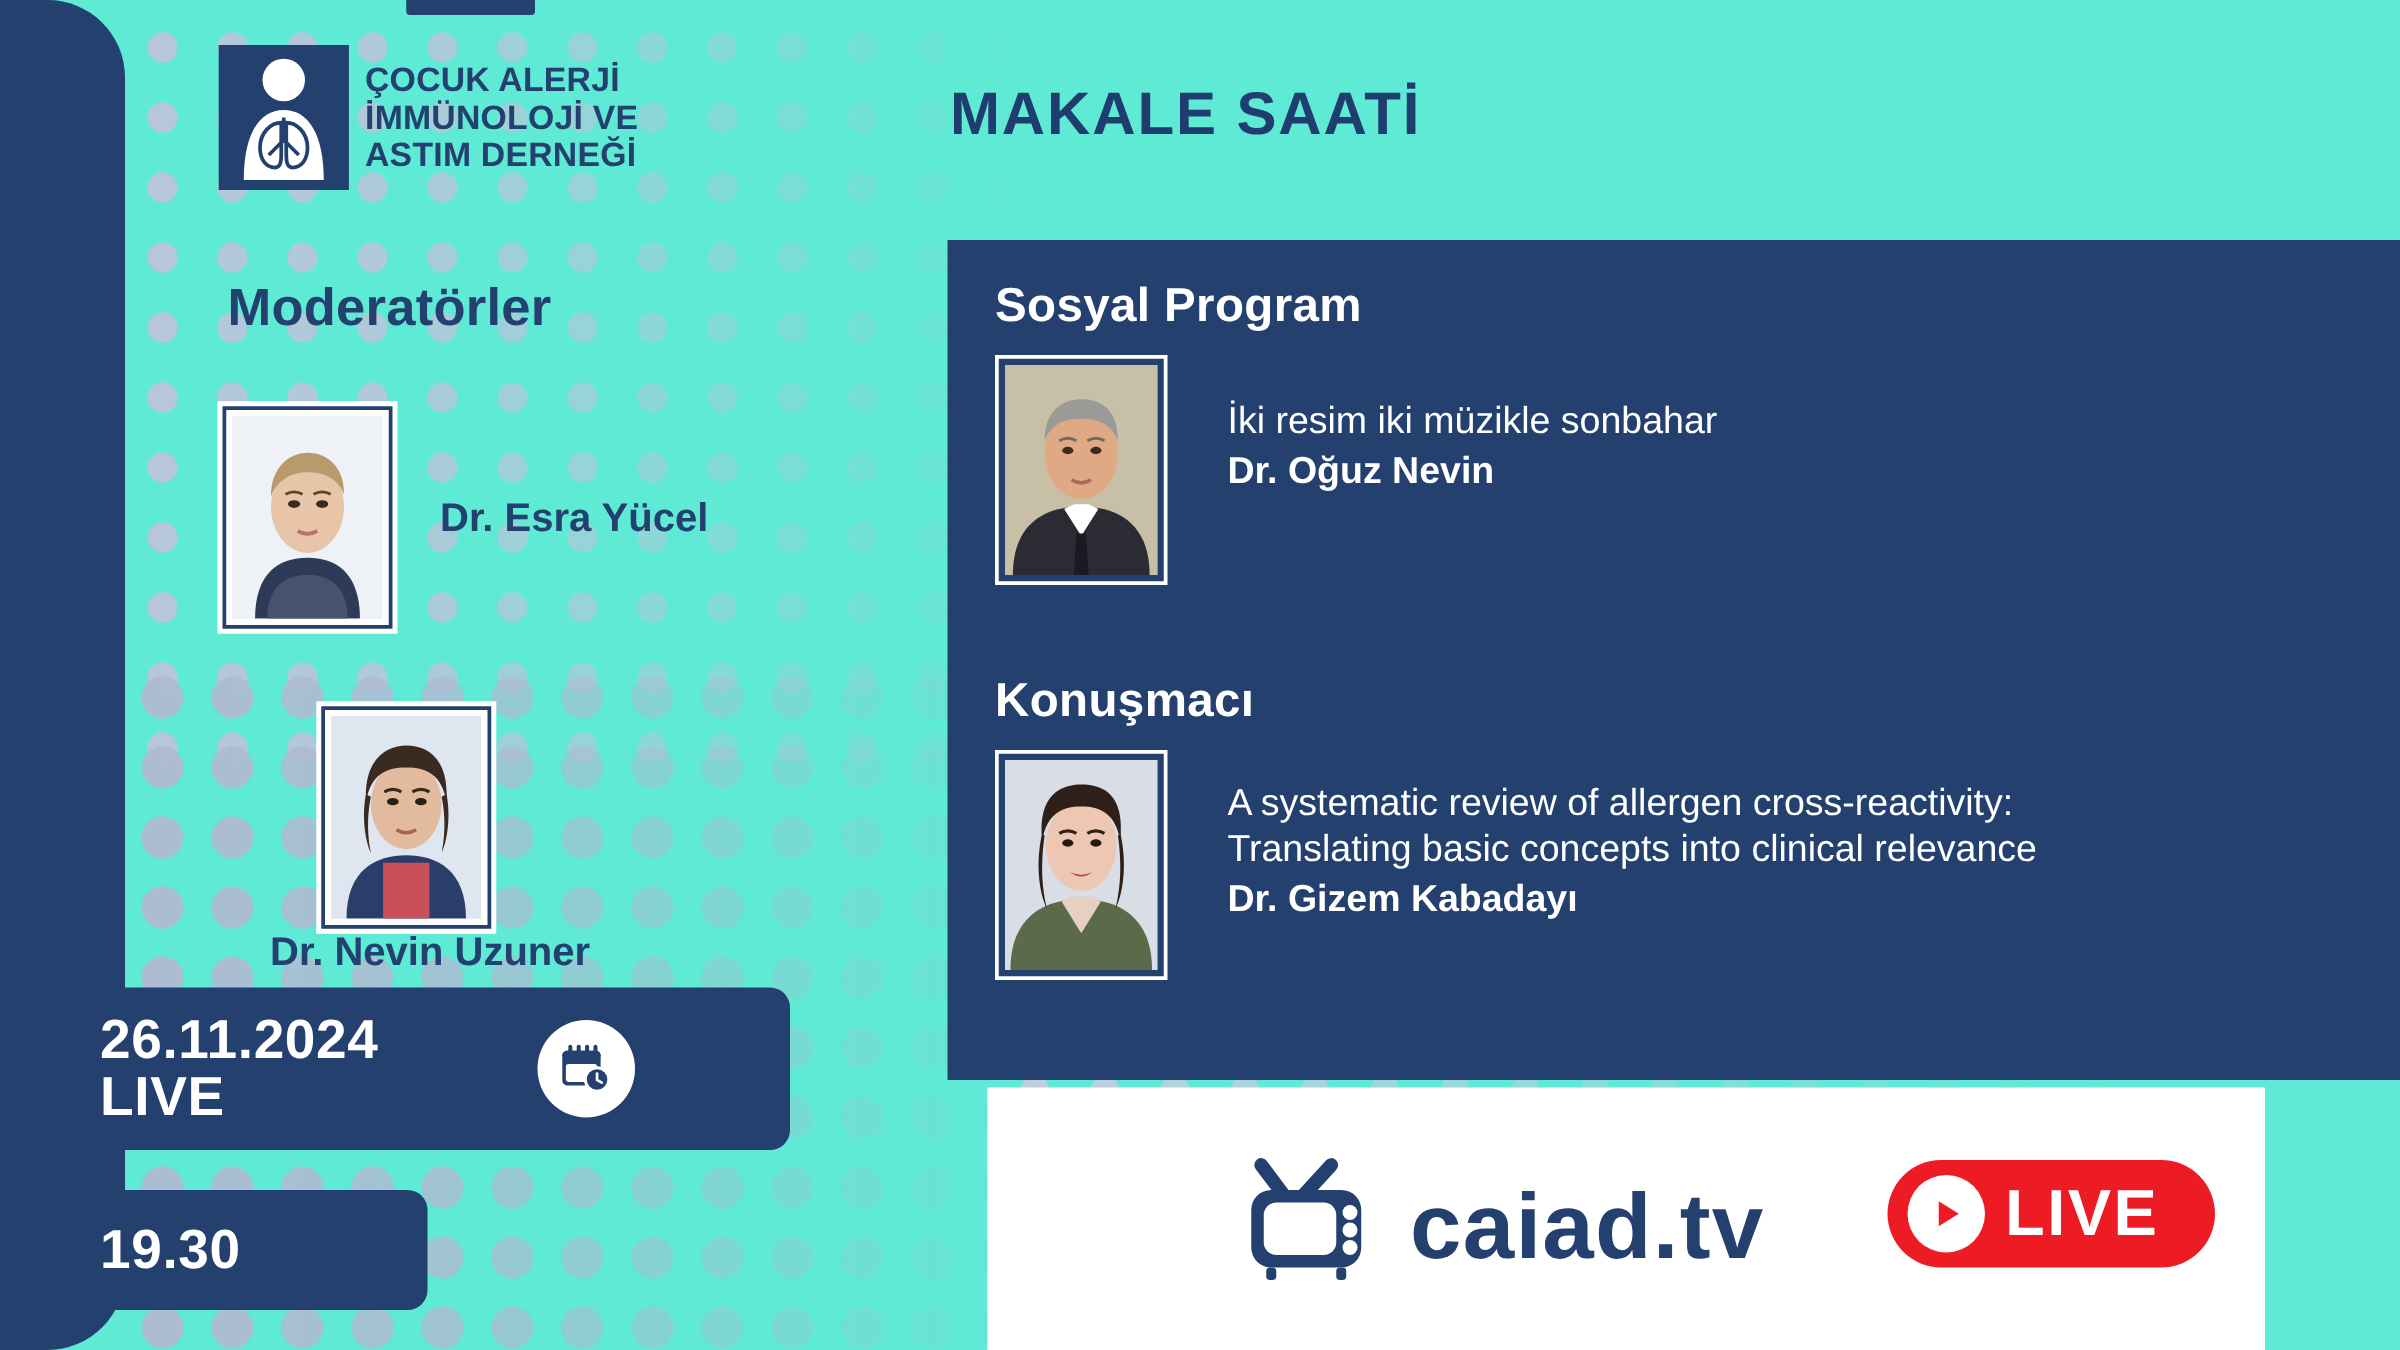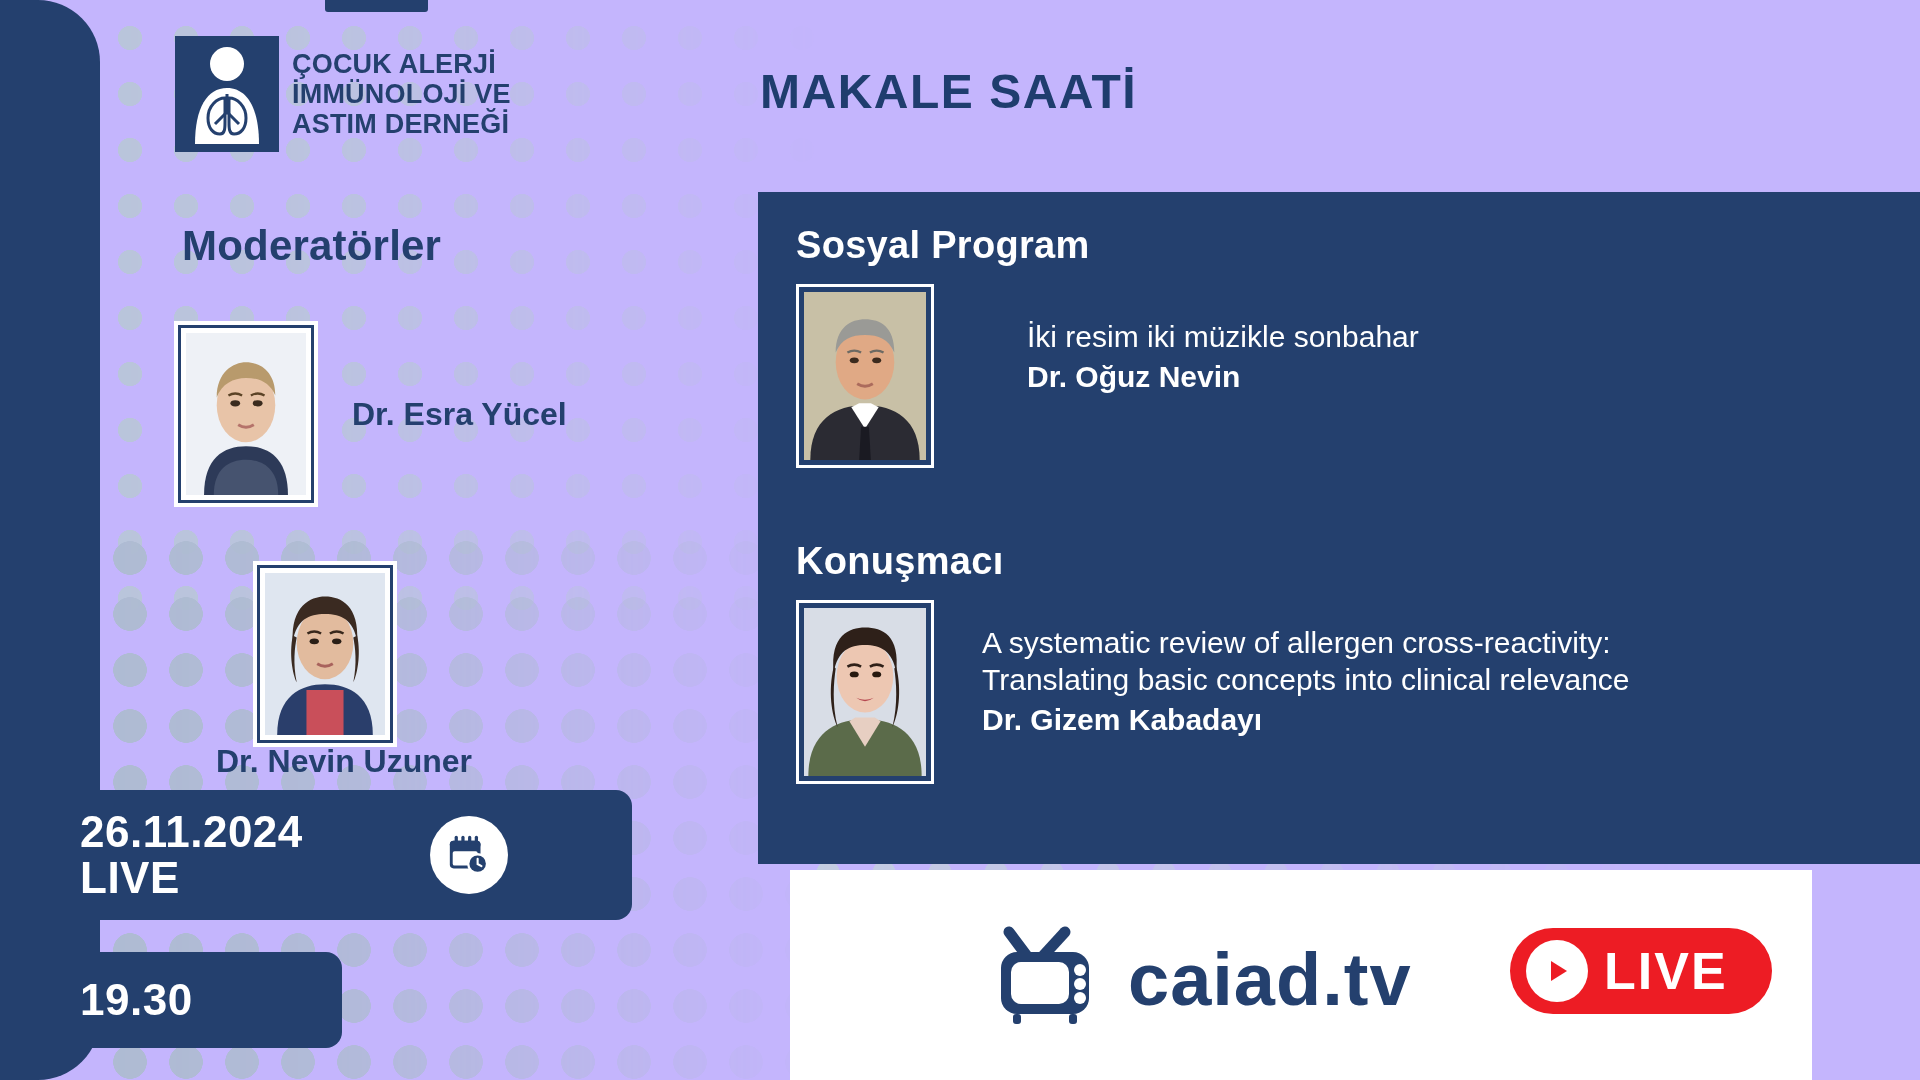--- a/index.html
+++ b/index.html
@@ -1,21 +1,21 @@
 <!DOCTYPE html>
 <html><head>
 <meta charset="utf-8">
 <style>
   html,body{margin:0;padding:0;}
   body{
     width:1920px;height:1080px;overflow:hidden;position:relative;
     background:#ffffff;
     font-family:"Liberation Sans", sans-serif;
   }
-  .stage{position:absolute;inset:0;width:1920px;height:1080px;overflow:hidden;background:#c4b5fd;}
+  .stage{position:absolute;inset:0;width:1920px;height:1080px;overflow:hidden;background:#5eead4;}
 
   
   .dots{
     position:absolute;left:96px;top:0;width:760px;height:1080px;
     background-image:radial-gradient(#aebbd2 42%, transparent 43%);
     background-size:56px 56px;
     background-position:6px 10px;
     -webkit-mask-image:linear-gradient(to right, rgba(0,0,0,1) 0%, rgba(0,0,0,.85) 32%, rgba(0,0,0,.35) 68%, rgba(0,0,0,0) 96%);
     mask-image:linear-gradient(to right, rgba(0,0,0,1) 0%, rgba(0,0,0,.85) 32%, rgba(0,0,0,.35) 68%, rgba(0,0,0,0) 96%);
   }
@@ -97,21 +97,21 @@
 
   
   .panel{
     position:absolute;left:758px;top:192px;width:1162px;height:672px;background:#24406e;
   }
   .panel-h{color:#fff;font-weight:700;font-size:38px;letter-spacing:.3px;}
   .sec1-h{position:absolute;left:38px;top:32px;}
   .sec2-h{position:absolute;left:38px;top:348px;}
 
   .entry{position:absolute;display:flex;align-items:flex-start;}
-  .entry.e1{left:38px;top:92px;gap:45px;}
+  .entry.e1{left:38px;top:92px;}
   .entry.e2{left:38px;top:408px;}
   .entry-frame{
     width:138px;height:184px;background:#24406e;padding:5px;
     border:3px solid #ffffff;box-sizing:border-box;flex:0 0 auto;
   }
   .entry-frame .photo-inner{background:#c8c0a6;}
   .entry-text{margin-left:48px;padding-top:34px;color:#fff;}
   .entry-text .t{font-size:30px;line-height:1.24;font-weight:400;}
   .entry-text .n{font-size:30px;line-height:1.3;font-weight:700;margin-top:2px;}
   .entry.e2 .entry-text{padding-top:24px;}

